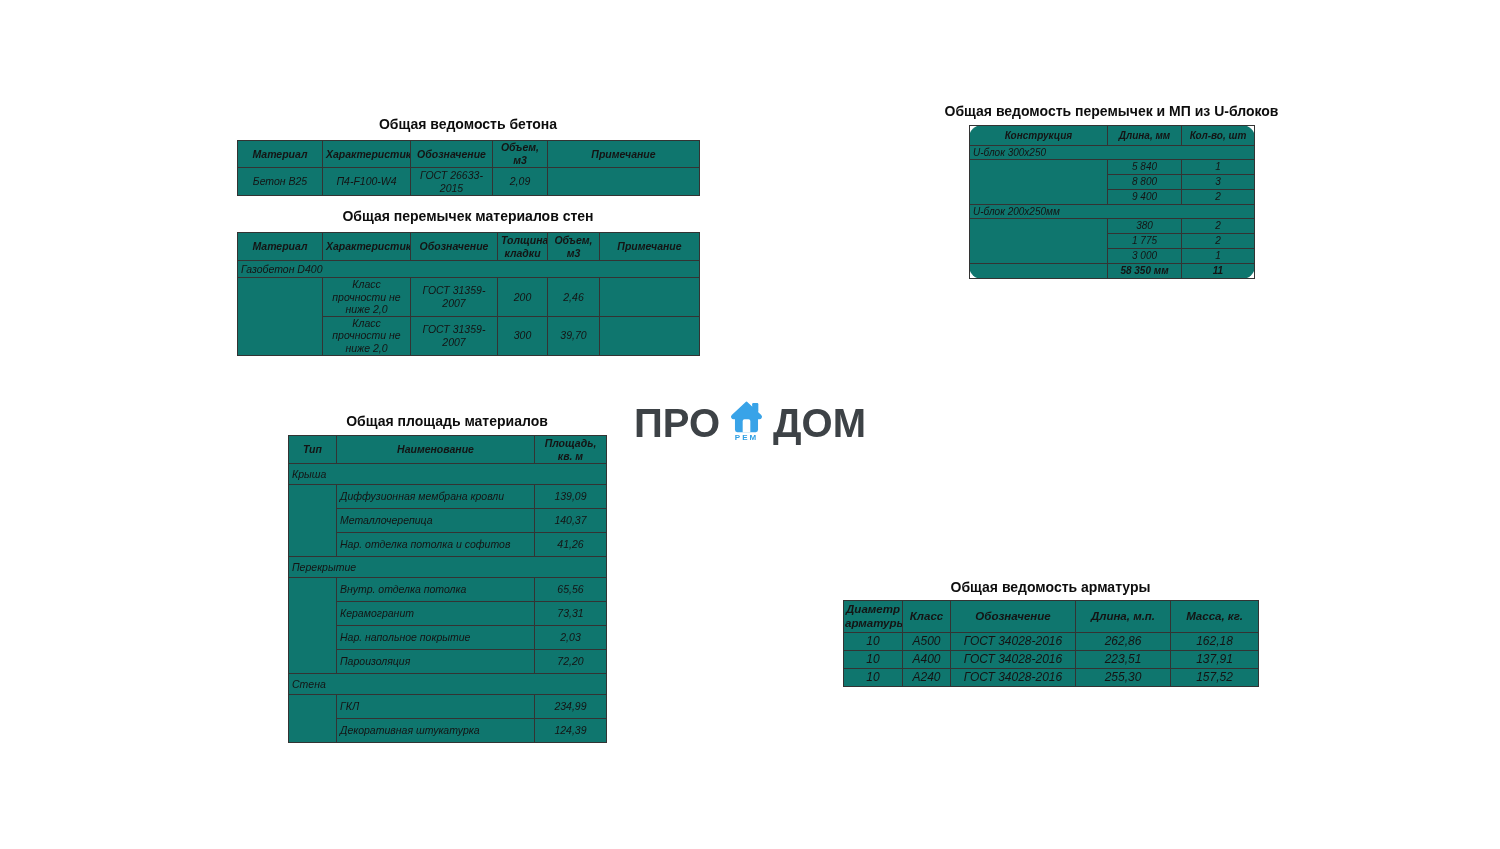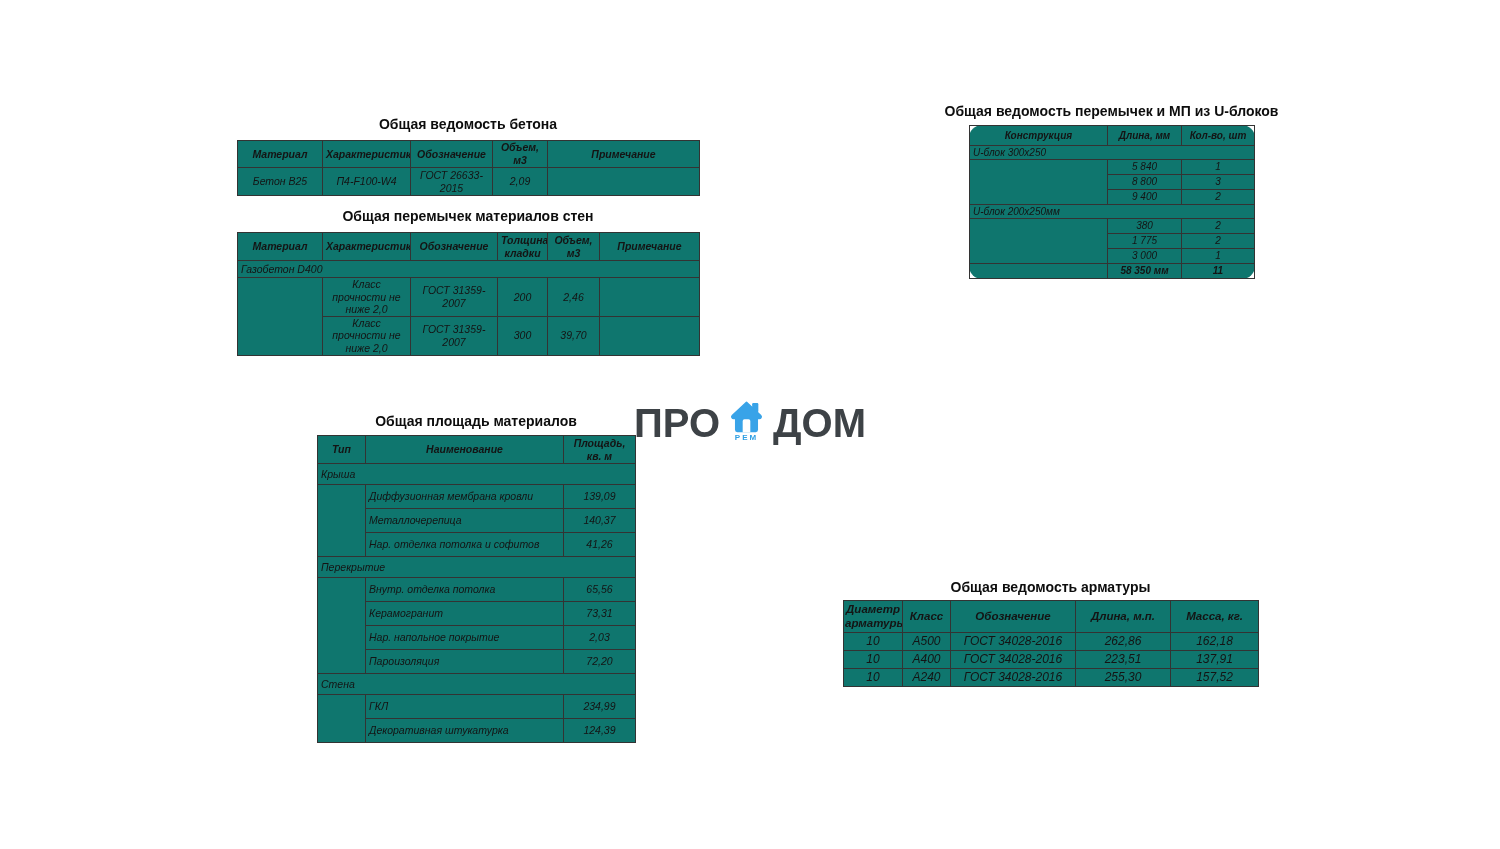--- a/index.html
+++ b/index.html
@@ -182,21 +182,21 @@
     </tr>
     <tr>
       <td></td>
       <td class="bold">58 350 мм</td>
       <td class="bold">11</td>
     </tr>
   </tbody>
     </table>
 </div>
 
-<div class="block" style="left:317px;top:413px;width:318px;">
+<div class="block" style="left:288px;top:413px;width:318px;">
   <div class="tbl-title">Общая площадь материалов</div>
   <table class="t" id="t4" style="width:318px;">
     <colgroup>
         <col style="width:48px">
         <col style="width:198px">
         <col style="width:72px">
       </colgroup>
     <tbody>
         <tr>
       <th>Тип</th>

